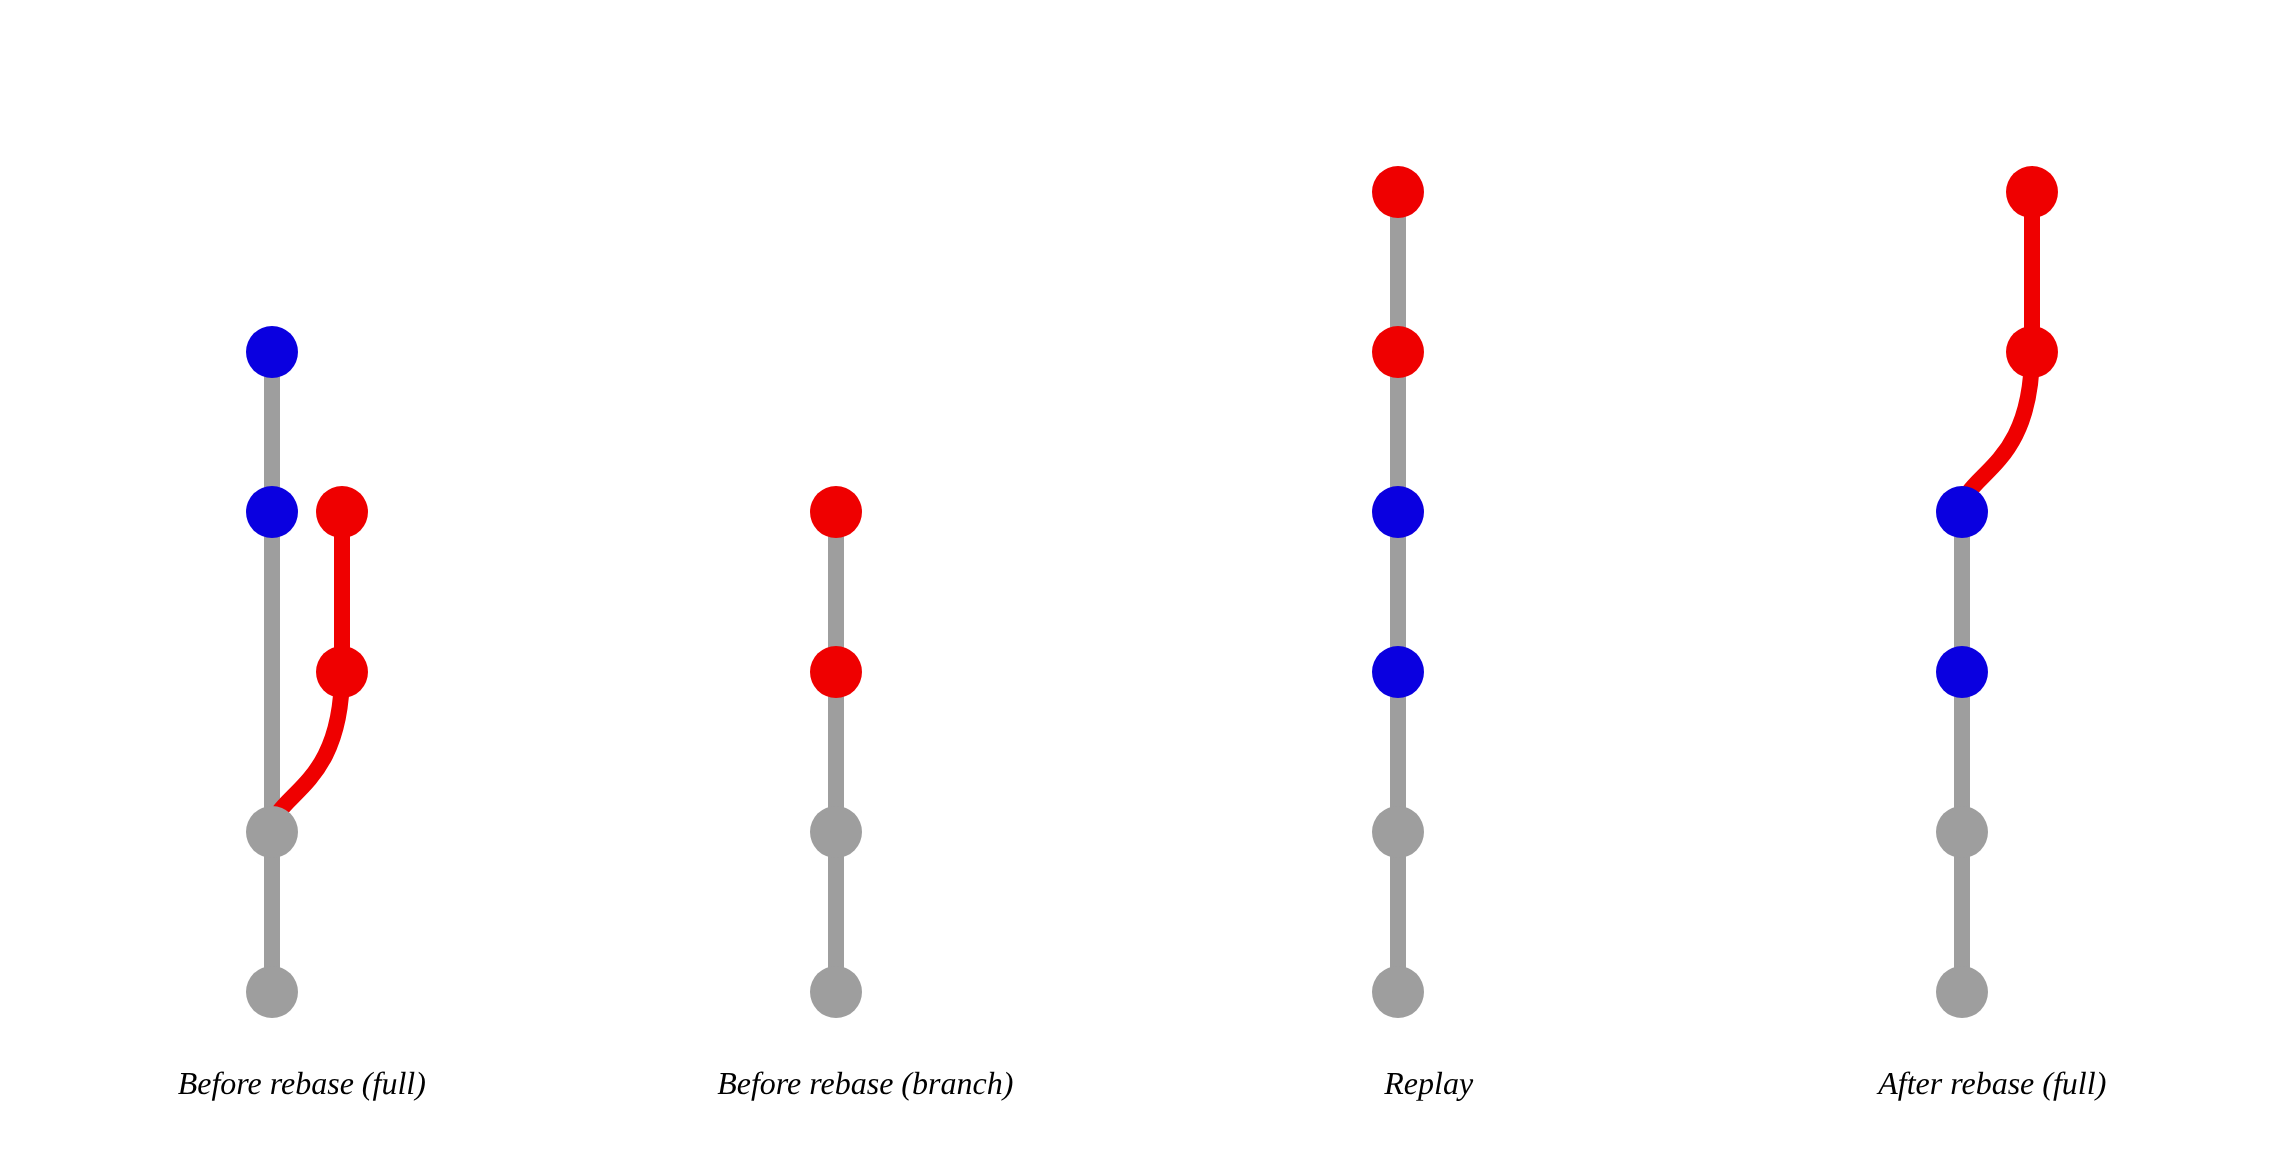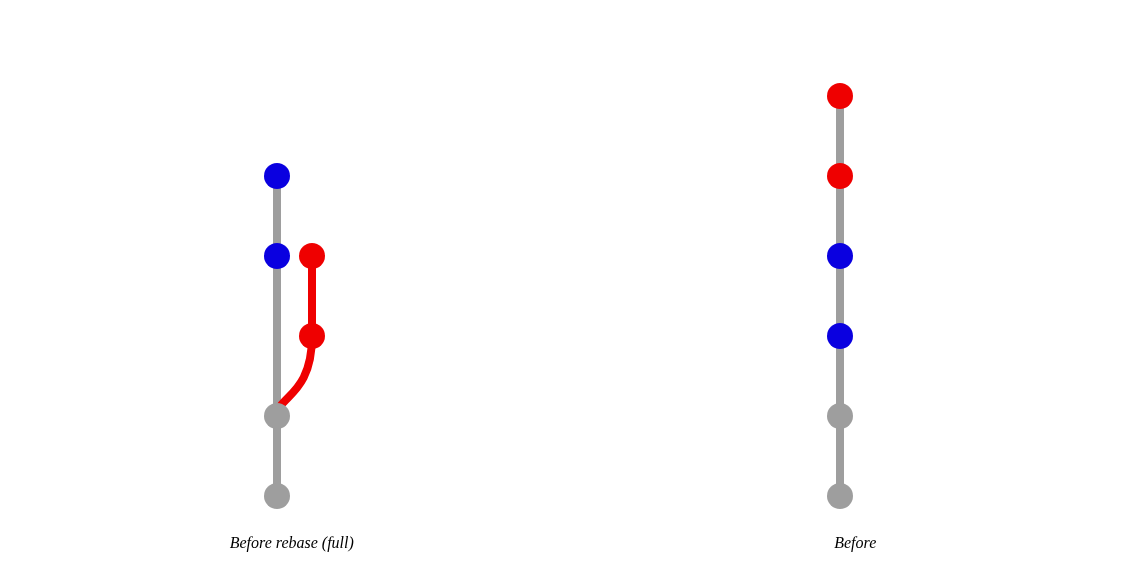--- a/index.html
+++ b/index.html
@@ -53,24 +53,52 @@
         <circle cx="80" cy="230" r="13" fill="#ef0000"></circle>
         <circle cx="45" cy="150" r="13" fill="#0a00e0"></circle>
       </svg>
       <div class="caption">Before rebase (full)</div>
     </div>
     <div class="panel">
       <svg width="120" height="490">
         <line x1="45" y1="470" x2="45" y2="390" stroke="#9e9e9e" stroke-width="8" stroke-linecap="round"></line>
         <line x1="45" y1="390" x2="45" y2="310" stroke="#9e9e9e" stroke-width="8" stroke-linecap="round"></line>
         <line x1="45" y1="310" x2="45" y2="230" stroke="#9e9e9e" stroke-width="8" stroke-linecap="round"></line>
+        <circle cx="45" cy="470" r="13" fill="#9e9e9e"></circle>
+        <circle cx="45" cy="390" r="13" fill="#9e9e9e"></circle>
+        <circle cx="45" cy="310" r="13" fill="#ef0000"></circle>
+        <circle cx="45" cy="230" r="13" fill="#ef0000"></circle>
+      </svg>
+      <div class="caption">Before rebase (branch)</div>
+    </div>
+    <div class="panel">
+      <svg width="120" height="490">
+        <line x1="45" y1="470" x2="45" y2="390" stroke="#9e9e9e" stroke-width="8" stroke-linecap="round"></line>
+        <line x1="45" y1="390" x2="45" y2="310" stroke="#9e9e9e" stroke-width="8" stroke-linecap="round"></line>
+        <line x1="45" y1="310" x2="45" y2="230" stroke="#9e9e9e" stroke-width="8" stroke-linecap="round"></line>
         <line x1="45" y1="230" x2="45" y2="150" stroke="#9e9e9e" stroke-width="8" stroke-linecap="round"></line>
         <line x1="45" y1="150" x2="45" y2="70" stroke="#9e9e9e" stroke-width="8" stroke-linecap="round"></line>
         <circle cx="45" cy="470" r="13" fill="#9e9e9e"></circle>
         <circle cx="45" cy="390" r="13" fill="#9e9e9e"></circle>
         <circle cx="45" cy="310" r="13" fill="#0a00e0"></circle>
         <circle cx="45" cy="230" r="13" fill="#0a00e0"></circle>
         <circle cx="45" cy="150" r="13" fill="#ef0000"></circle>
         <circle cx="45" cy="70" r="13" fill="#ef0000"></circle>
       </svg>
-      <div class="caption">Before</div>
+      <div class="caption">Replay</div>
+    </div>
+    <div class="panel">
+      <svg width="120" height="490">
+        <line x1="45" y1="470" x2="45" y2="390" stroke="#9e9e9e" stroke-width="8" stroke-linecap="round"></line>
+        <line x1="45" y1="390" x2="45" y2="310" stroke="#9e9e9e" stroke-width="8" stroke-linecap="round"></line>
+        <line x1="45" y1="310" x2="45" y2="230" stroke="#9e9e9e" stroke-width="8" stroke-linecap="round"></line>
+        <path d="M 45 230 C 45 210, 80 210, 80 150" fill="none" stroke="#ef0000" stroke-width="8" stroke-linecap="round"></path>
+        <line x1="80" y1="150" x2="80" y2="70" stroke="#ef0000" stroke-width="8" stroke-linecap="round"></line>
+        <circle cx="45" cy="470" r="13" fill="#9e9e9e"></circle>
+        <circle cx="45" cy="390" r="13" fill="#9e9e9e"></circle>
+        <circle cx="45" cy="310" r="13" fill="#0a00e0"></circle>
+        <circle cx="45" cy="230" r="13" fill="#0a00e0"></circle>
+        <circle cx="80" cy="150" r="13" fill="#ef0000"></circle>
+        <circle cx="80" cy="70" r="13" fill="#ef0000"></circle>
+      </svg>
+      <div class="caption">After rebase (full)</div>
     </div>
   </div>
 
 </body></html>

